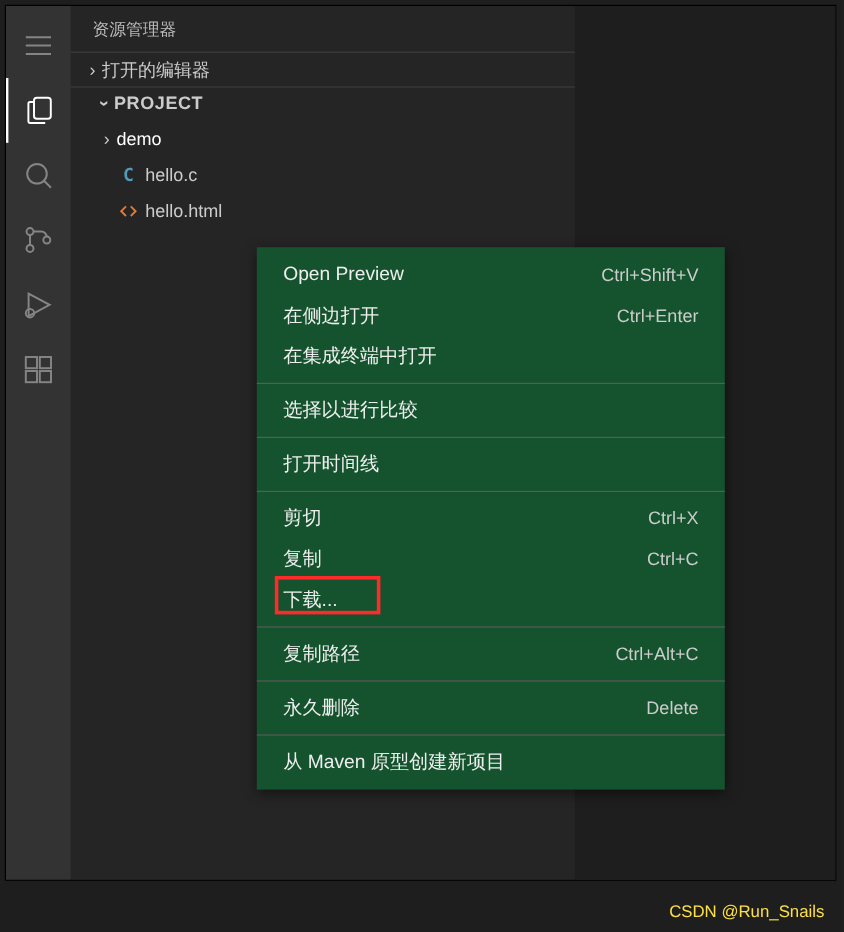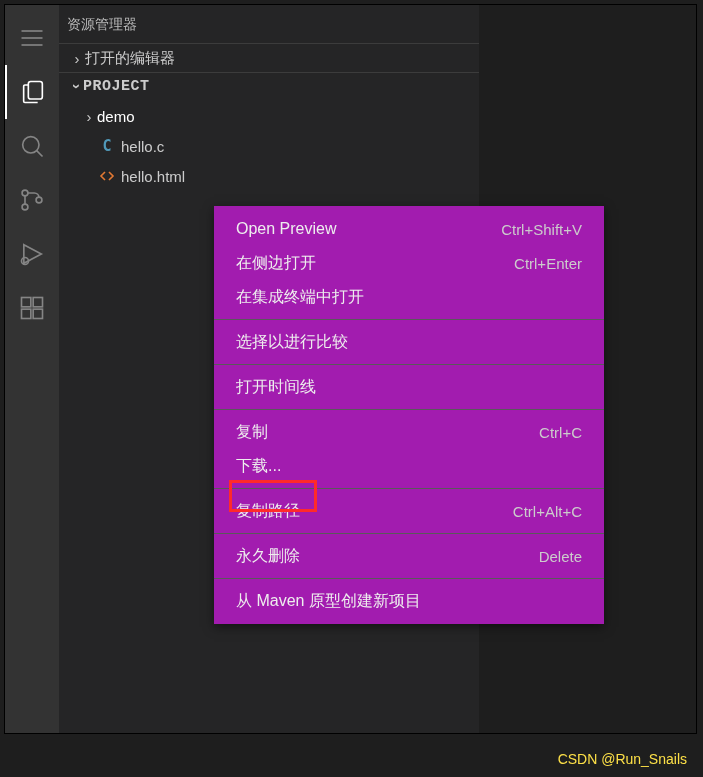--- a/index.html
+++ b/index.html
@@ -34,21 +34,21 @@
 .act-item.active svg { stroke: #ffffff; }
 .act-item.active { border-left: 2px solid #fff; }
 .sidebar {
   flex: 1; min-width: 0;
   background: #252526;
   position: relative;
   padding-top: 2px;
 }
 .sidebar-header {
   display: flex; align-items: center; justify-content: space-between;
-  height: 36px; padding: 0 10px 0 8px;
+  height: 36px; padding: 0 10px 0 18px;
   color: #bbbbbb; font-size: 14px;
 }
 .more-icon { letter-spacing: 2px; color:#ccc; cursor:pointer; }
 .section-hdr {
   display: flex; align-items: center;
   height: 26px; padding: 0 8px 0 4px;
   cursor: pointer;
 }
 .section-hdr .chev { width:16px; display:inline-flex; justify-content:center; color:#ccc; }
 .section-open-editors { border-bottom: 1px solid #3c3c3c; border-top: 1px solid #3c3c3c; padding-left: 10px; height:30px;}
@@ -71,21 +71,21 @@
 .hello-c .ficon { color:#519aba; font-weight:700; font-family:monospace; }
 .hello-html .ficon { color:#e37933; }
 .editor-area {
   position:absolute; left:420px; top:0; right:0; bottom:0;
   background:#1e1e1e;
 }
 .context-menu {
   position: absolute;
   left: 214px; top: 206px;
   width: 390px;
-  background: #a21caf;
+  background: #14532d;
   color: #eeeeee;
   box-shadow: 0 3px 10px rgba(0,0,0,.5);
   padding: 6px 0;
   font-size: 16px;
 }
 .ctx-item {
   display:flex; align-items:center; justify-content:space-between;
   height: 34px; padding: 0 22px;
   cursor:pointer;
 }
@@ -156,21 +156,21 @@
     <div class="sidebar-header">
       <span>资源管理器</span>
       <span class="more-icon">···</span>
     </div>
 
     <div class="section-hdr section-open-editors">
       <span class="chev">›</span>
       <span>打开的编辑器</span>
     </div>
 
-    <div class="section-hdr section-project" style="padding-left:8px;font-family:Liberation Mono, monospace;">
+    <div class="section-hdr section-project" style="padding-left:20px;">
       <span class="chev" style="transform:rotate(90deg)">›</span>
       <span>PROJECT</span>
     </div>
 
     <div class="tree">
       <div class="tree-row indent1 folder-demo">
         <span class="chev">›</span>
         <span class="fname">demo</span>
         <span class="badge">2</span>
       </div>
@@ -214,20 +214,24 @@
       <span>选择以进行比较</span>
       <span class="ctx-short"></span>
     </div>
     <div class="ctx-sep"></div>
     <div class="ctx-item">
       <span>打开时间线</span>
       <span class="ctx-short"></span>
     </div>
     <div class="ctx-sep"></div>
     <div class="ctx-item">
+      <span>剪切</span>
+      <span class="ctx-short">Ctrl+X</span>
+    </div>
+    <div class="ctx-item">
       <span>复制</span>
       <span class="ctx-short">Ctrl+C</span>
     </div>
     <div class="ctx-item">
       <span>下载...</span>
       <span class="ctx-short"></span>
     </div>
     <div class="ctx-sep"></div>
     <div class="ctx-item">
       <span>复制路径</span>

